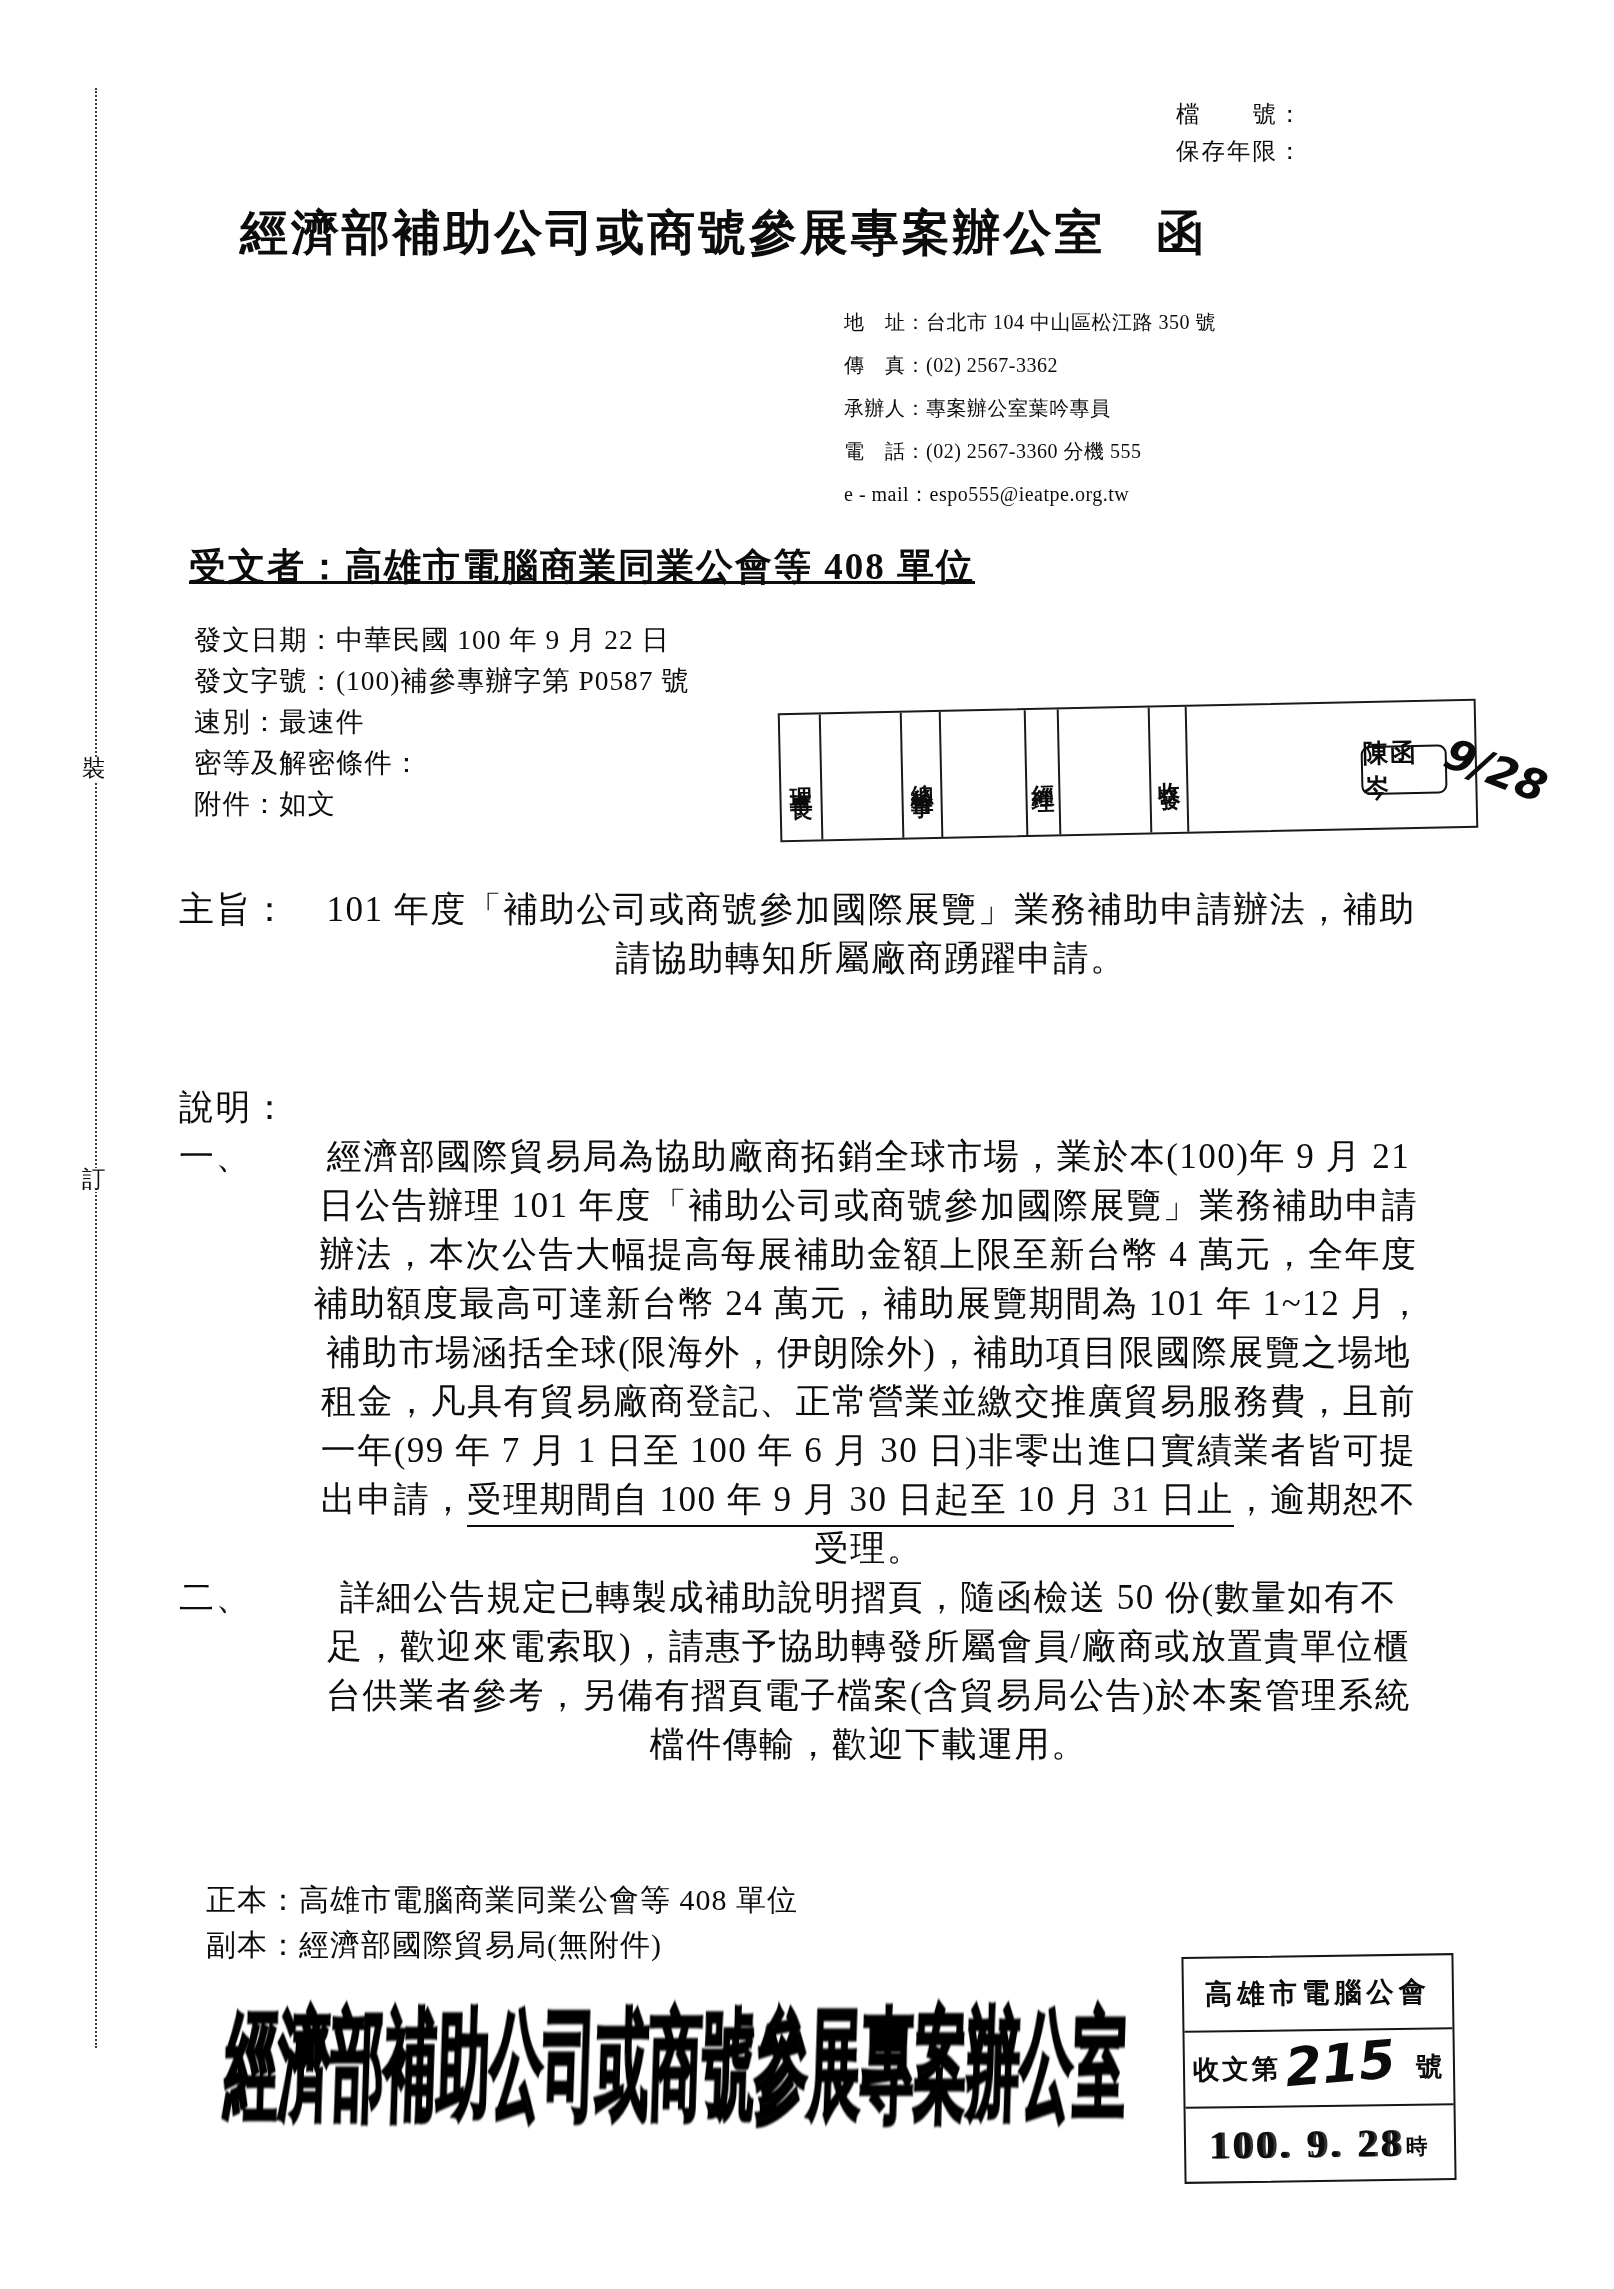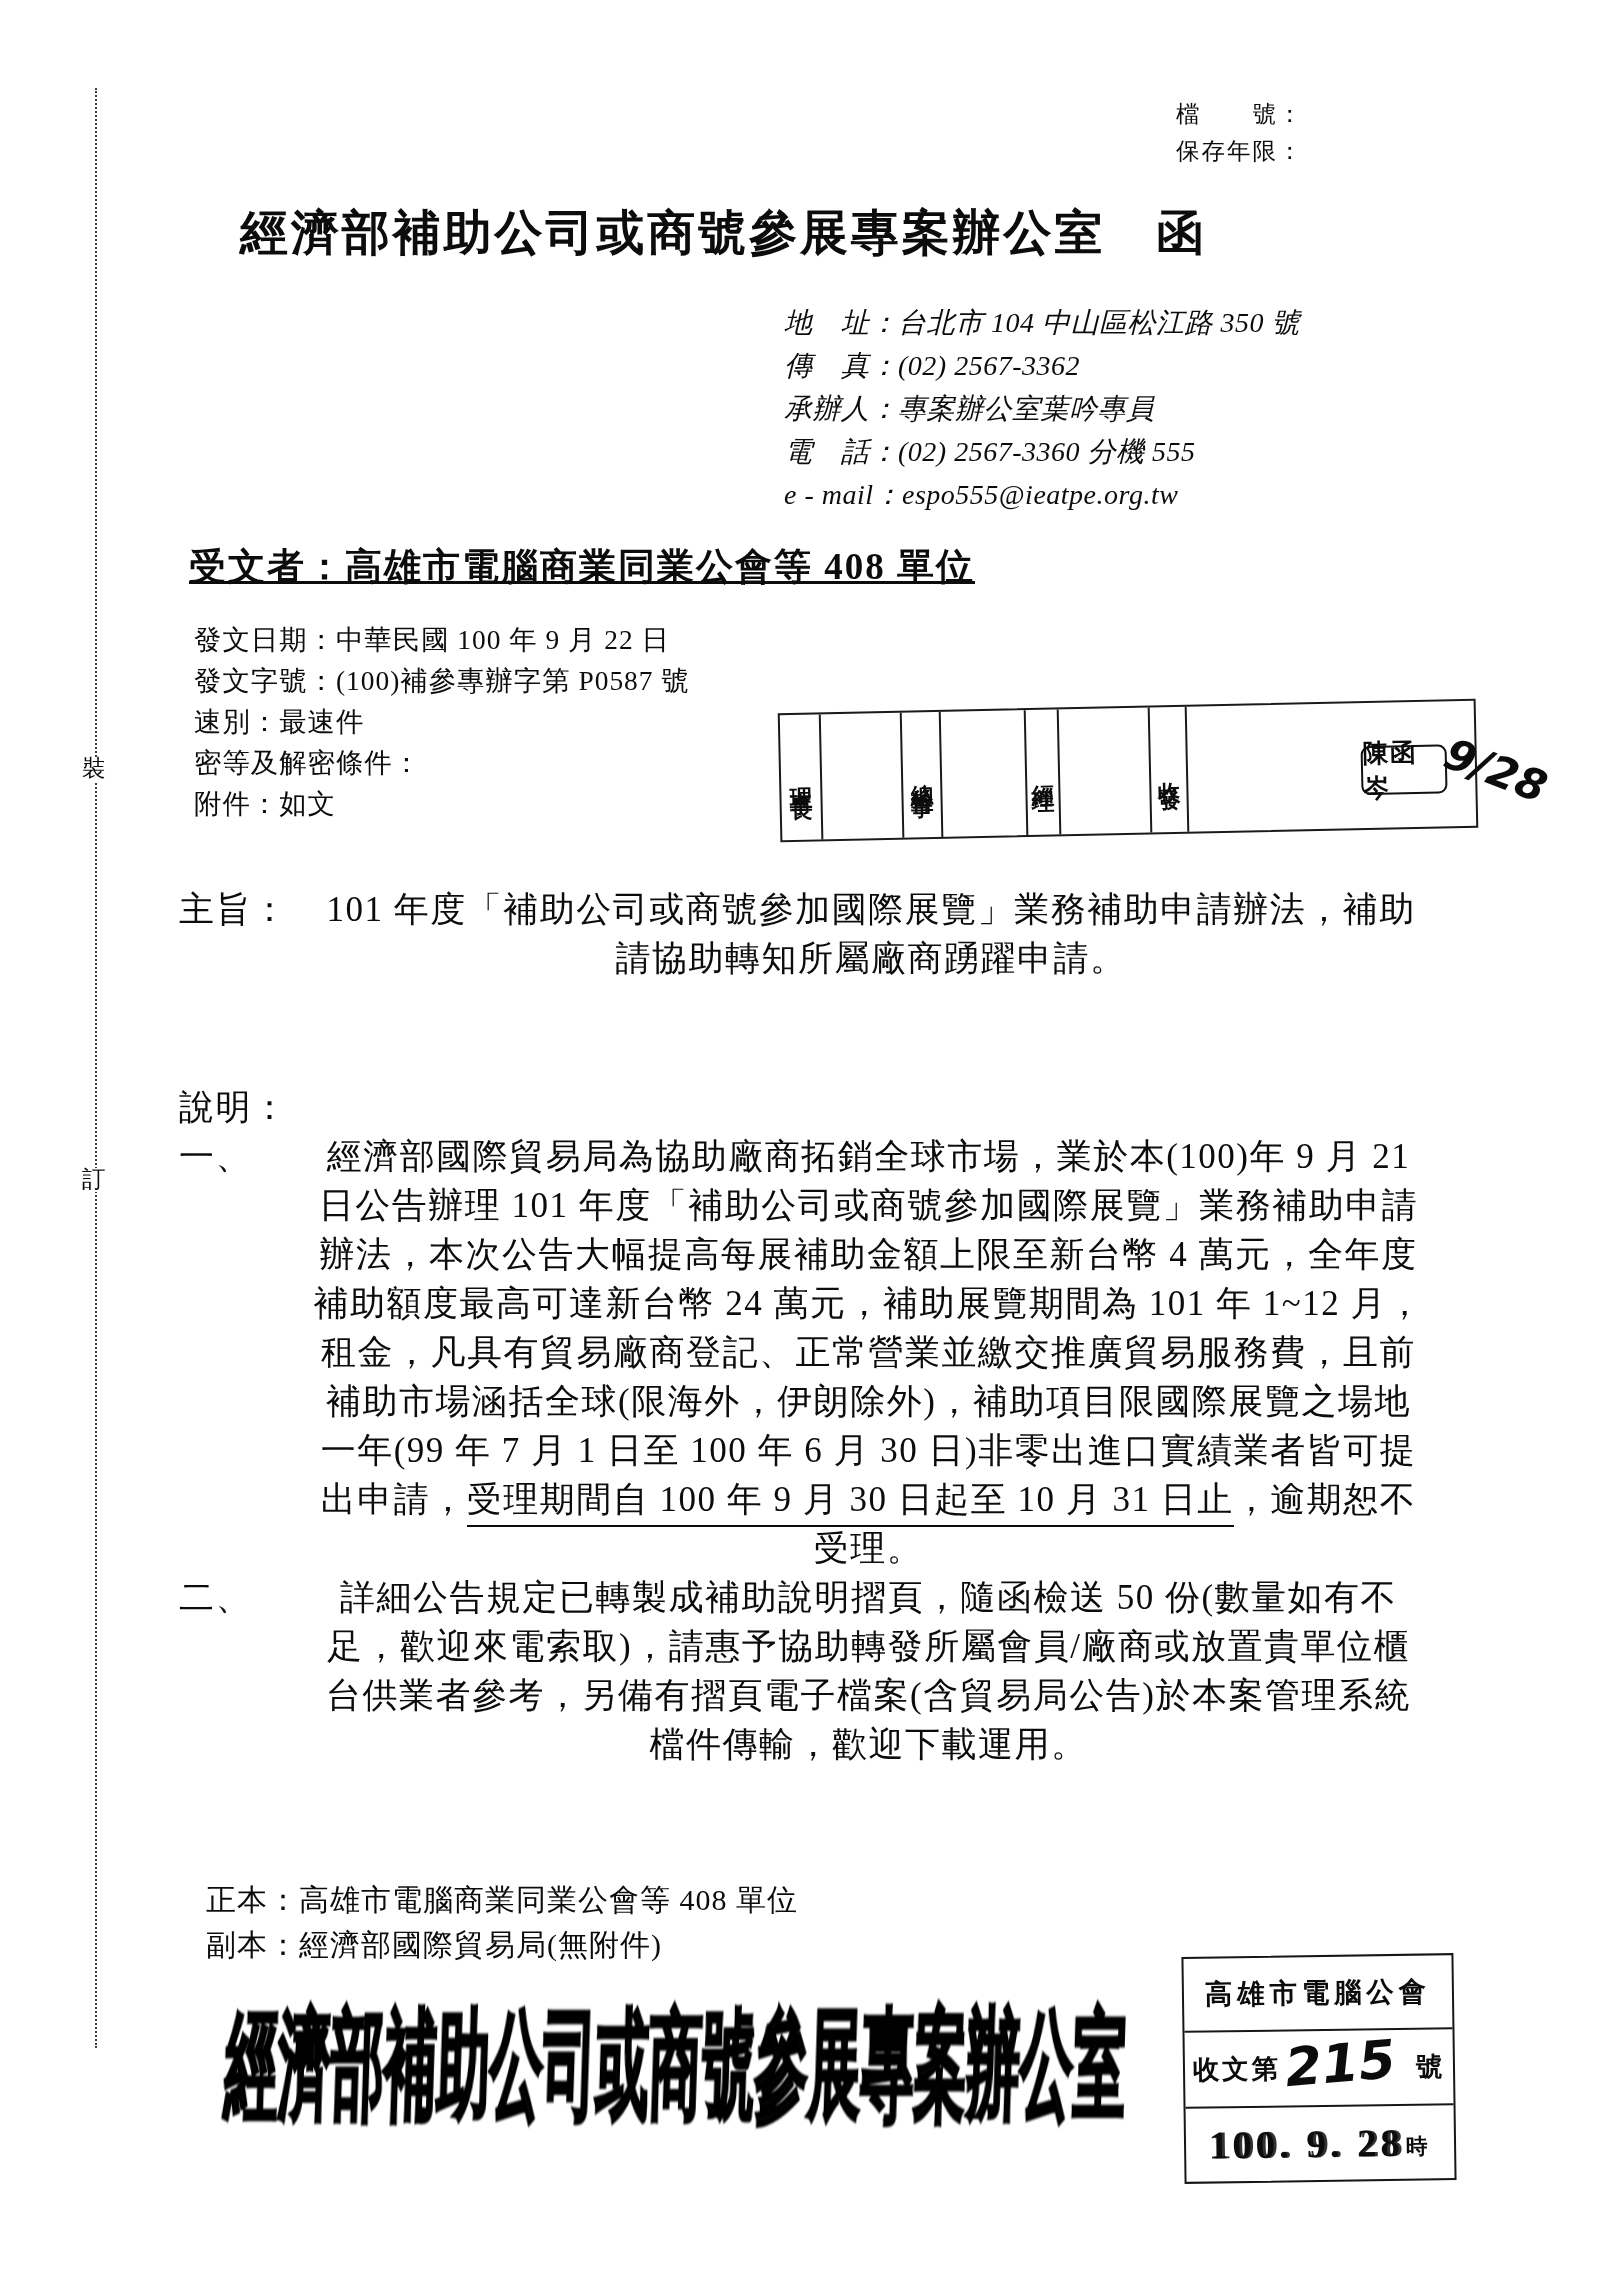--- a/index.html
+++ b/index.html
@@ -11,21 +11,21 @@
   .abs{position:absolute;}
   .tline{white-space:pre;}
 
   
   .file-block{left:1176px;top:96px;font-size:23.5px;line-height:37px;letter-spacing:2px;}
 
   
   .doc-title{left:240px;top:201px;font-size:48px;font-weight:600;letter-spacing:2.9px;white-space:nowrap;}
 
   
-  .contact{left:784px;top:301px;font-size:28px;line-height:43px;letter-spacing:0.5px;font-style:italic;}
+  .contact{left:844px;top:301px;font-size:20px;line-height:43px;letter-spacing:0.5px;}
 
   
   .recipient{left:189px;top:542px;font-size:37px;font-weight:600;letter-spacing:2px;white-space:nowrap;text-decoration:underline;}
 
   
   .meta{left:194px;top:620px;font-size:27.4px;line-height:41px;letter-spacing:1px;}
 
   
   .routing{left:779px;top:706px;width:698px;height:129px;border:2.9px solid #1a1a1a;
     transform:rotate(-1.2deg);display:flex;box-sizing:border-box;background:rgba(255,255,255,0);}
@@ -155,22 +155,22 @@
   <div class="abs bodyblock exp-heading">說明：</div>
 
   <div class="abs bodyblock item item1">
     <div class="hang">
       <span class="hlabel">一、</span>
       <div>
           <div class="tline">經濟部國際貿易局為協助廠商拓銷全球市場，業於本(100)年 9 月 21</div>
           <div class="tline">日公告辦理 101 年度「補助公司或商號參加國際展覽」業務補助申請</div>
           <div class="tline">辦法，本次公告大幅提高每展補助金額上限至新台幣 4 萬元，全年度</div>
           <div class="tline">補助額度最高可達新台幣 24 萬元，補助展覽期間為 101 年 1~12 月，</div>
+          <div class="tline">補助市場涵括全球(限海外，伊朗除外)，補助項目限國際展覽之場地</div>
           <div class="tline">租金，凡具有貿易廠商登記、正常營業並繳交推廣貿易服務費，且前</div>
-          <div class="tline">補助市場涵括全球(限海外，伊朗除外)，補助項目限國際展覽之場地</div>
           <div class="tline">一年(99 年 7 月 1 日至 100 年 6 月 30 日)非零出進口實績業者皆可提</div>
         </div>
       <div class="tline"><span>出申請，</span><span class="u">受理期間自 100 年 9 月 30 日起至 10 月 31 日止</span><span>，逾期恕不</span></div>
       <div class="tline">受理。</div>
     </div>
   </div>
 
   <div class="abs bodyblock item item2">
     <div class="hang">
       <span class="hlabel">二、</span>

